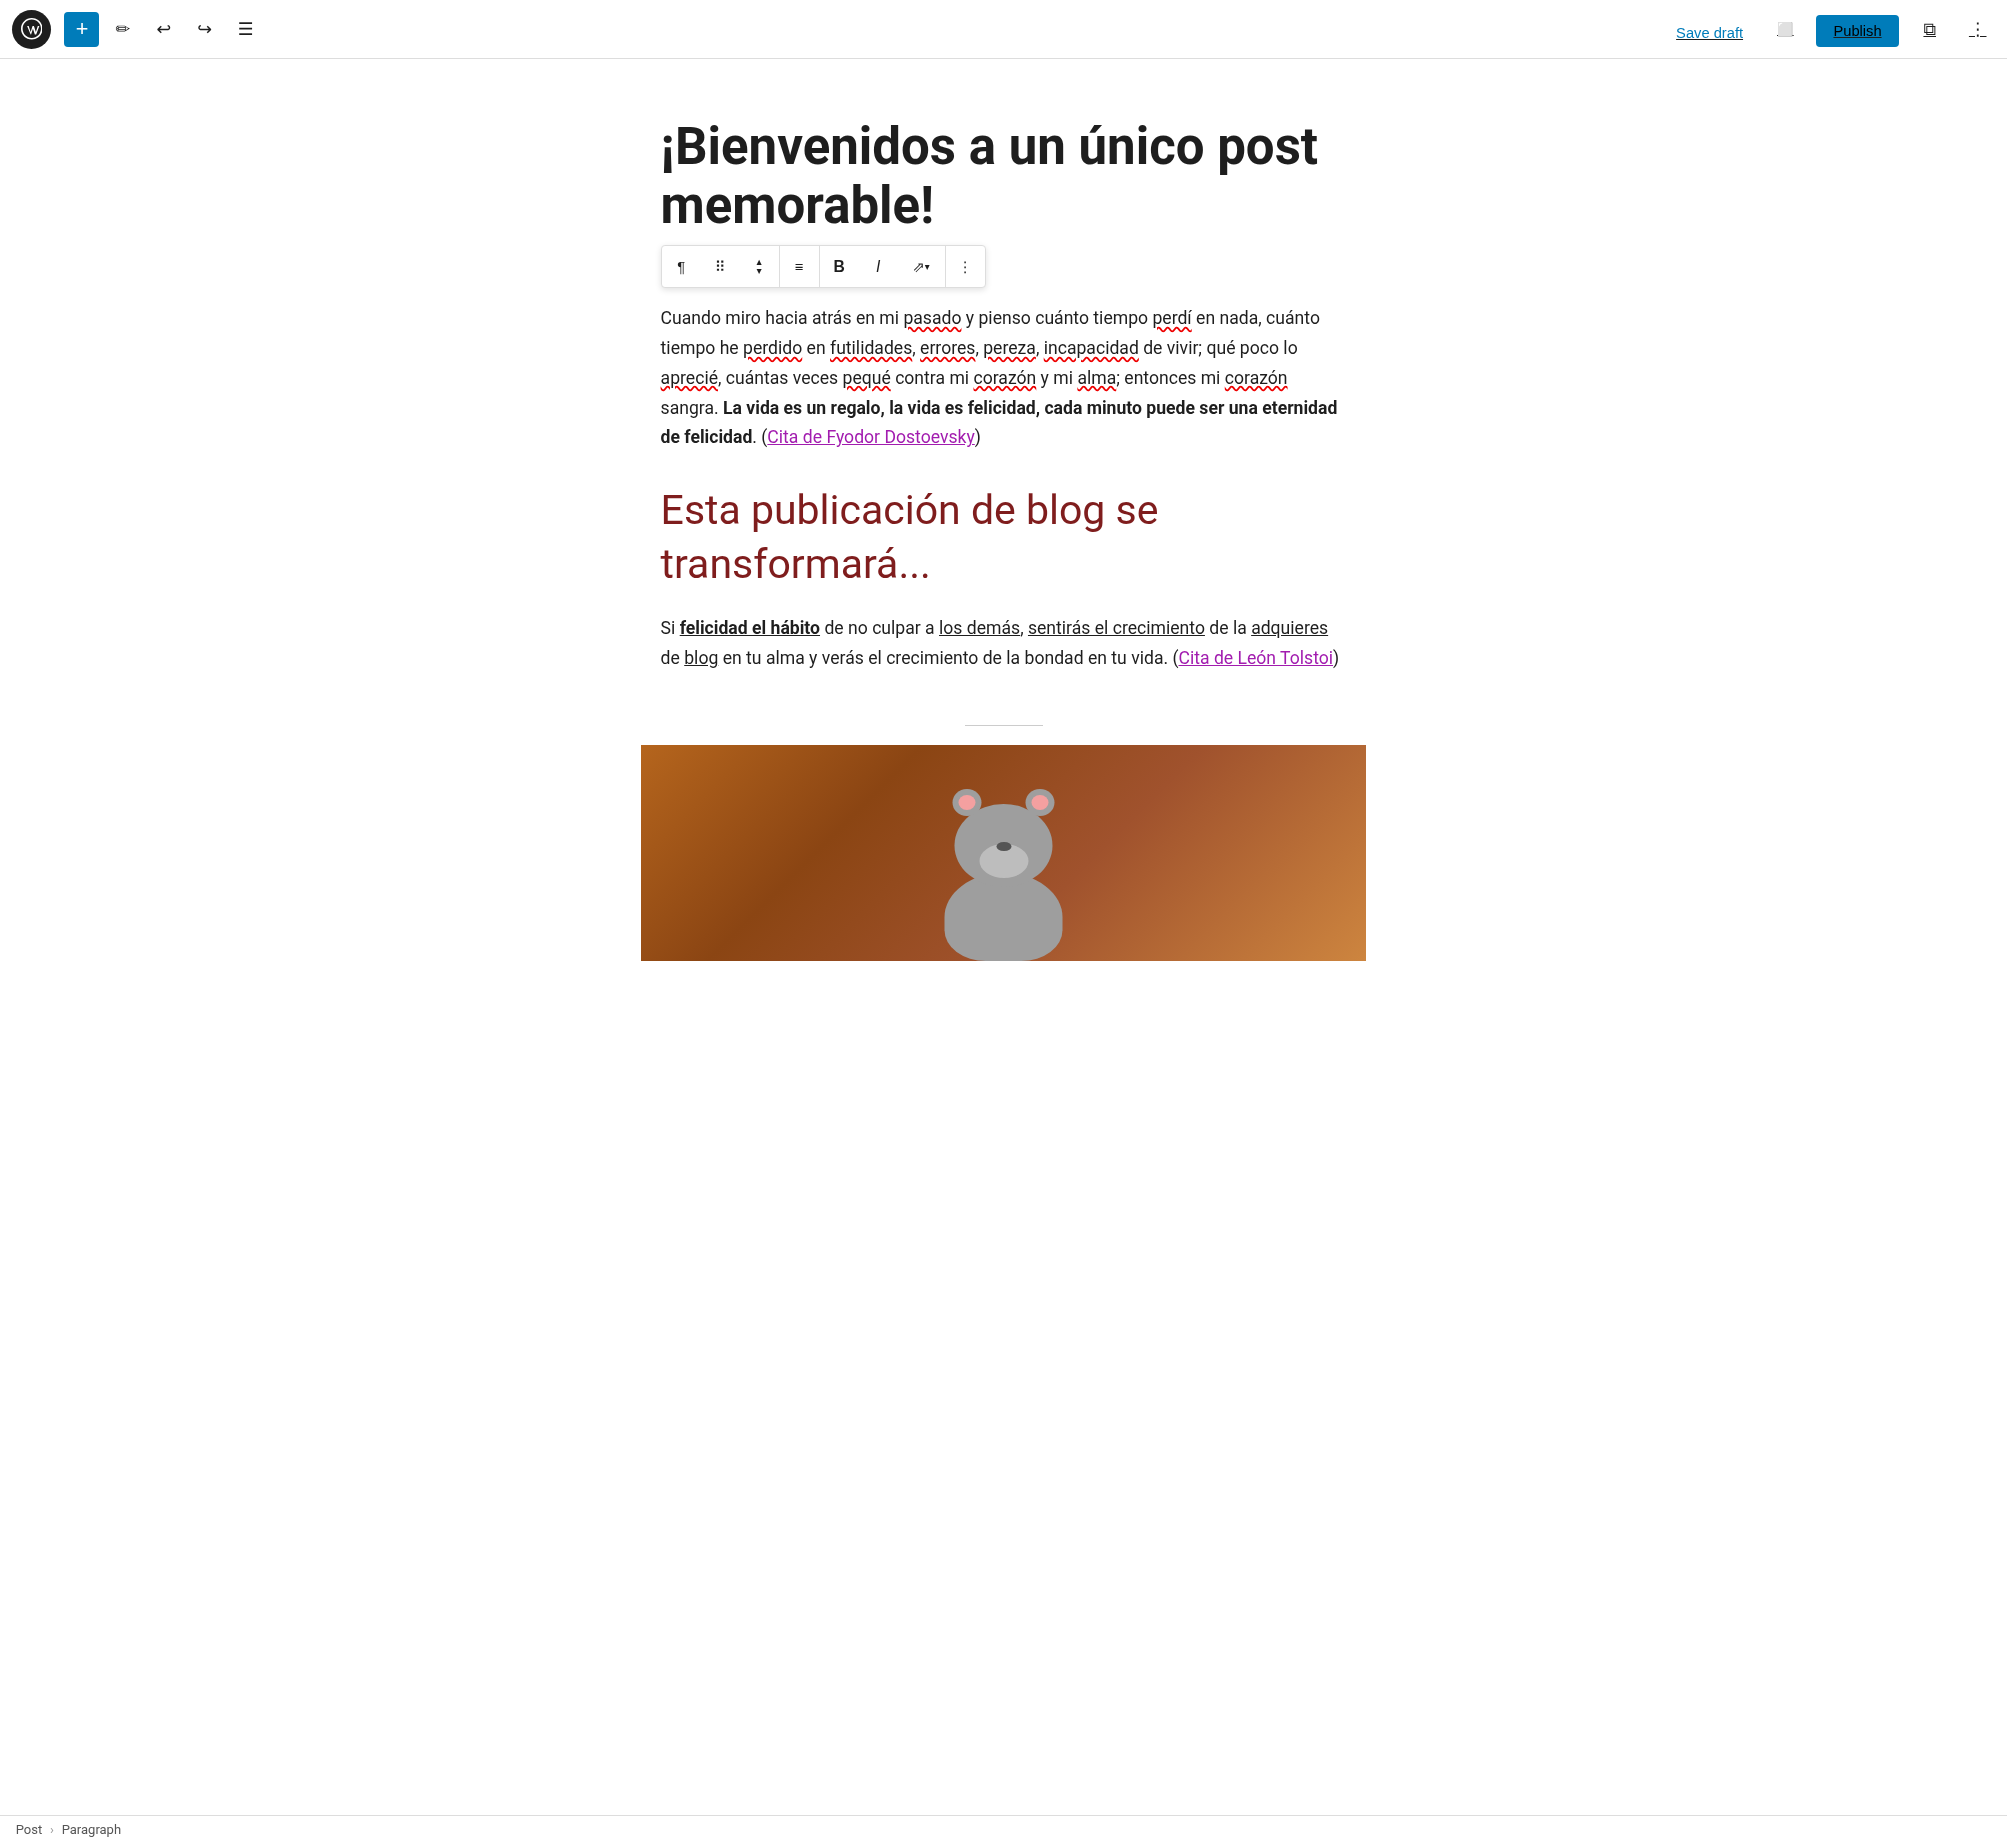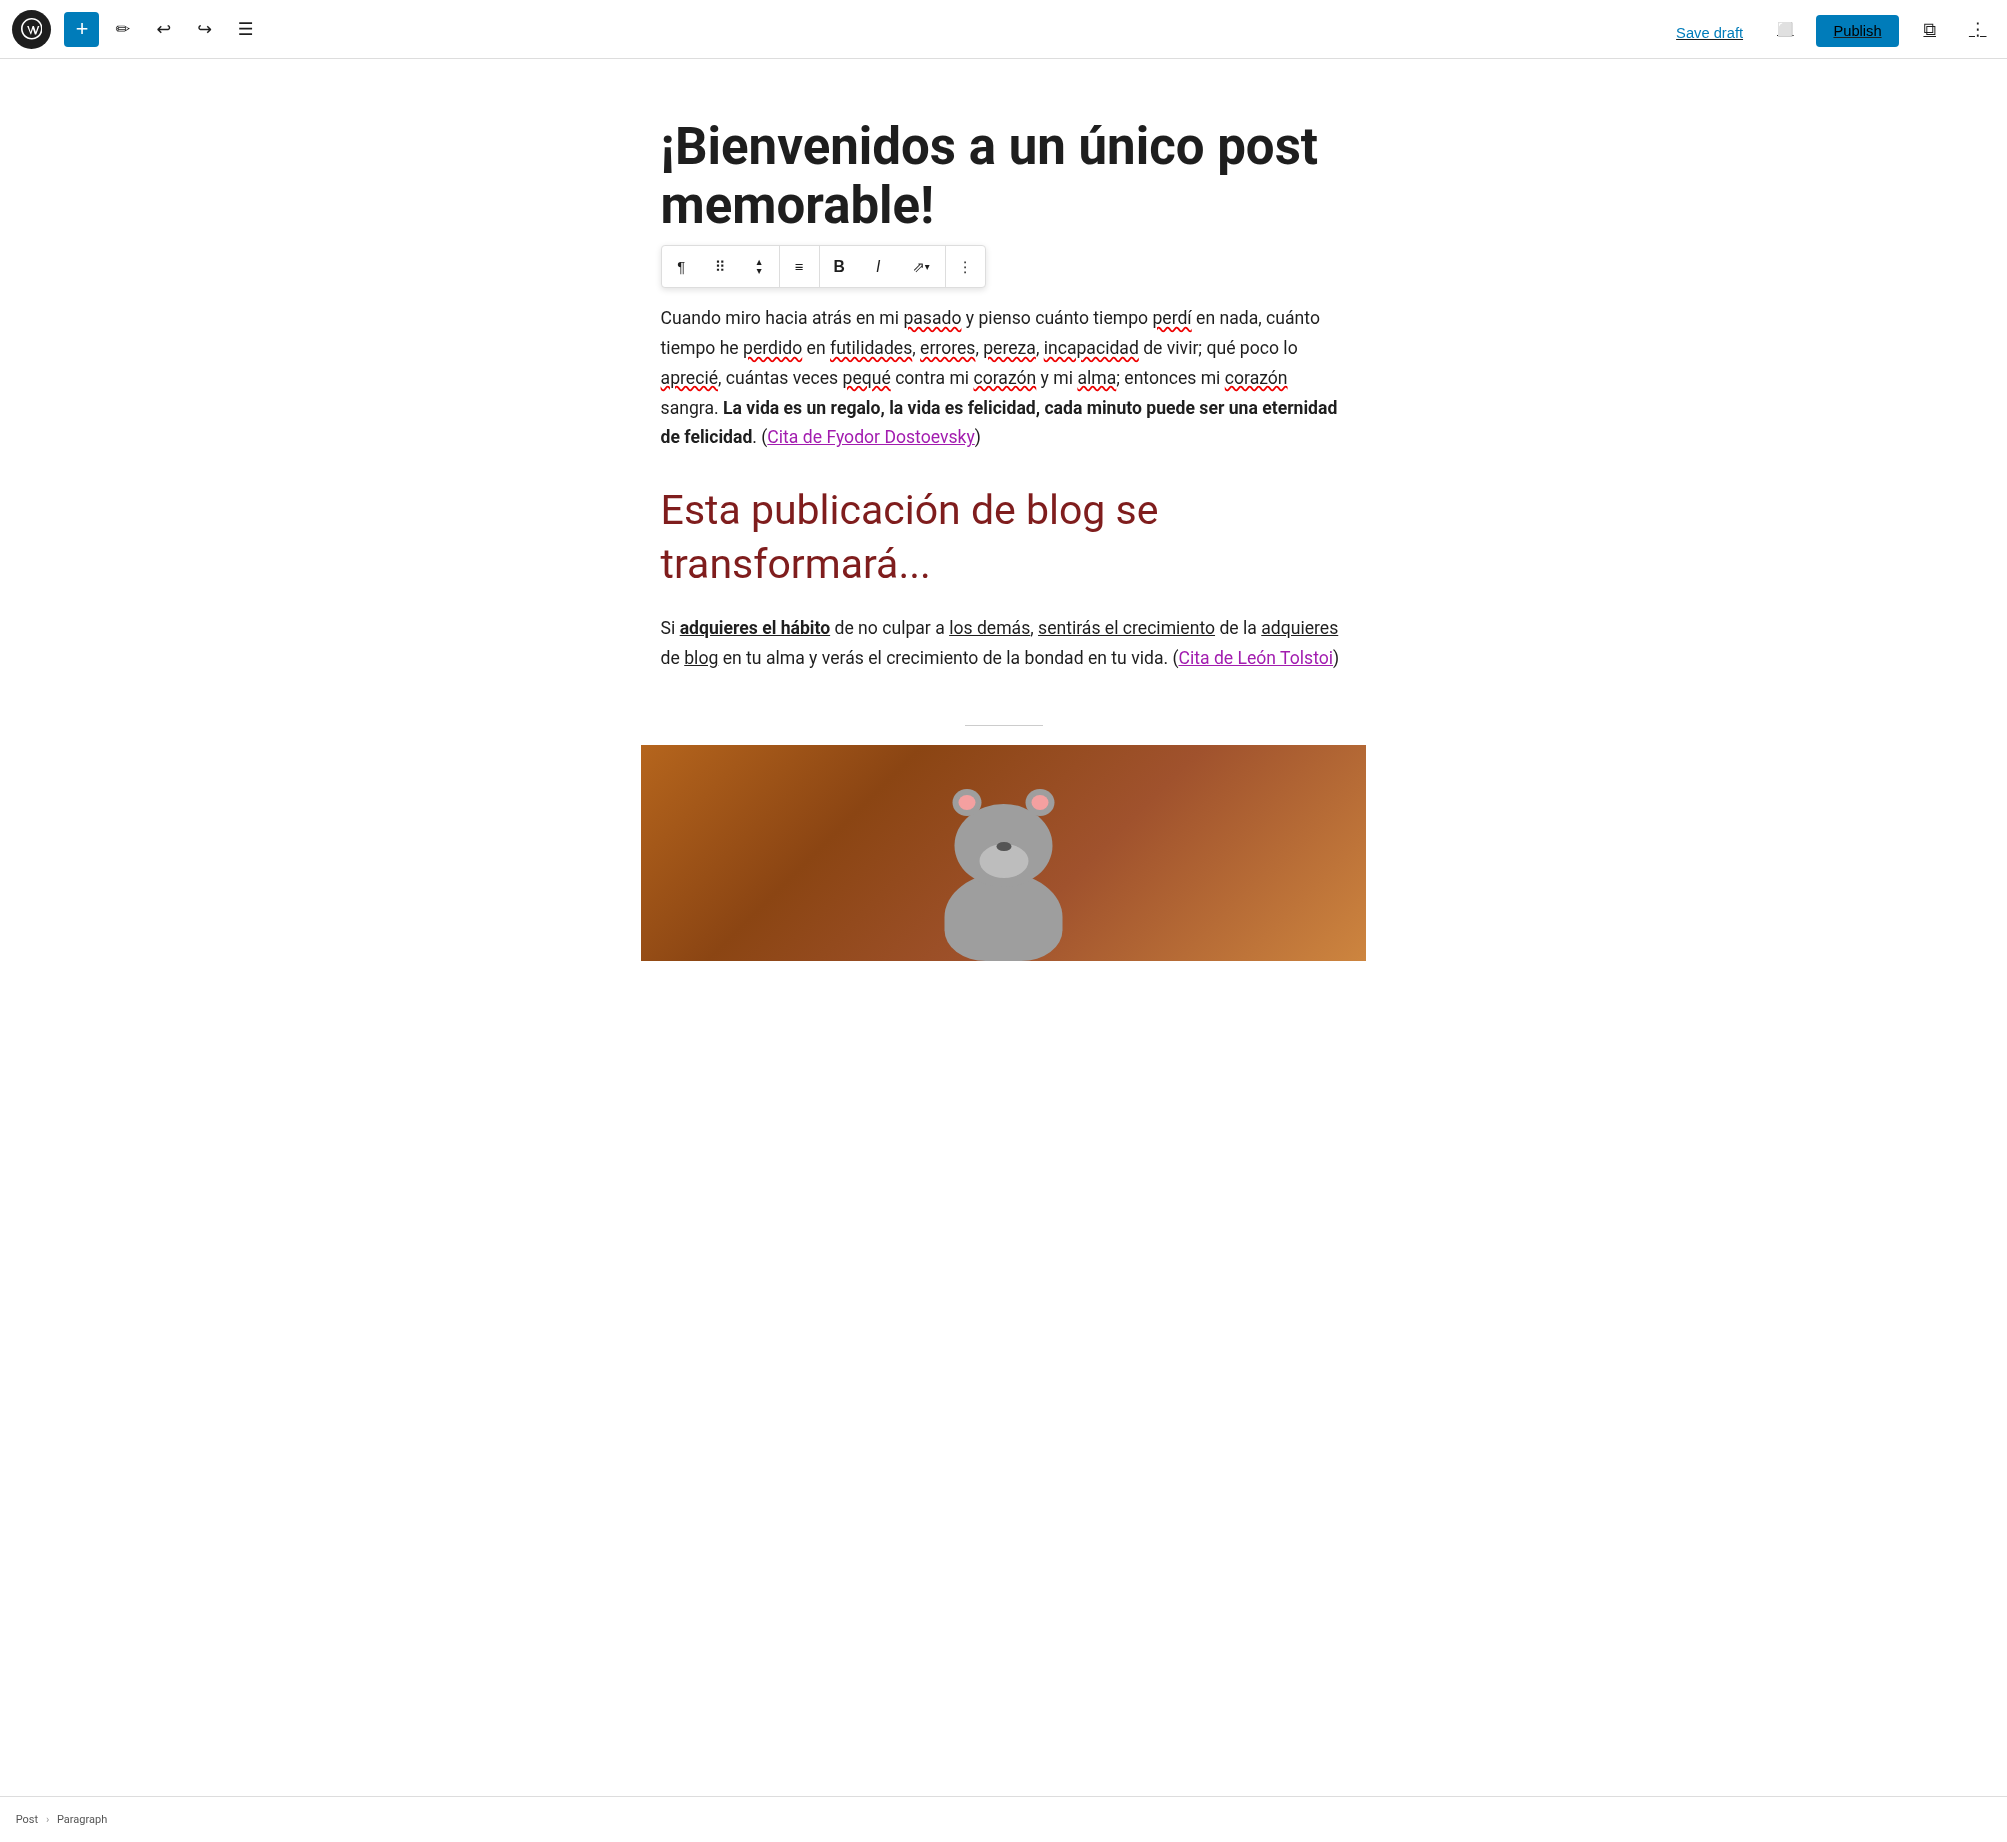--- a/index.html
+++ b/index.html
@@ -204,27 +204,27 @@
       position: absolute;
       bottom: 0;
       left: 50%;
       transform: translateX(-50%);
     }
 
     
     .status-bar {
       position: fixed;
       bottom: 0; left: 0; right: 0;
-      height: 46px;
+      height: 27px;
       border-top: 1px solid #ddd;
       background: #fff;
       display: flex;
       align-items: center;
       padding: 0 15.7px;
-      font-size: 11px;
+      font-size: 13px;
       color: #555;
       gap: 3.9px;
     }
     .status-bar .breadcrumb-sep {
       color: #999;
       margin: 0 3.9px;
     }
 
     
     .spell {
@@ -333,21 +333,21 @@
   
   <p class="paragraph">
     <span>Cuando miro hacia atrás en mi <span class="spell">pasado</span> y pienso cuánto tiempo <span class="spell">perdí</span> en nada, cuánto tiempo he <span class="spell">perdido</span> en <span class="spell">futilidades</span>, <span class="spell">errores</span>, <span class="spell">pereza</span>, <span class="spell">incapacidad</span> de vivir; qué poco lo <span class="spell">aprecié</span>, cuántas veces <span class="spell">pequé</span> contra mi <span class="spell">corazón</span> y mi <span class="spell">alma</span>; entonces mi <span class="spell">corazón</span> sangra. <strong>La vida es un regalo, la vida es felicidad, cada minuto puede ser una eternidad de felicidad</strong>. (<a href="#" class="link-text">Cita de Fyodor Dostoevsky</a>)</span>
   </p>
 
   
   <h2 class="post-h2">Esta publicación de blog se transformará...</h2>
 
   
   <p class="paragraph">
-    <span>Si <u><strong>adquieres el hábito</strong></u> de no culpar a <u>los demás</u>, <u>sentirás el crecimiento</u> de la <u>adquieres</u> de <u>blog</u> en tu alma y verás el crecimiento de la bondad en tu vida. (<a href="#" class="link-text">Cita de León Tolstoi</a>)</span>
+    <span>Si <u><strong>felicidad el hábito</strong></u> de no culpar a <u>los demás</u>, <u>sentirás el crecimiento</u> de la <u>adquieres</u> de <u>blog</u> en tu alma y verás el crecimiento de la bondad en tu vida. (<a href="#" class="link-text">Cita de León Tolstoi</a>)</span>
   </p>
 
   
   <div class="divider-wrap">
     <div class="divider"></div>
   </div>
 
   
   <div class="image-section">
 

